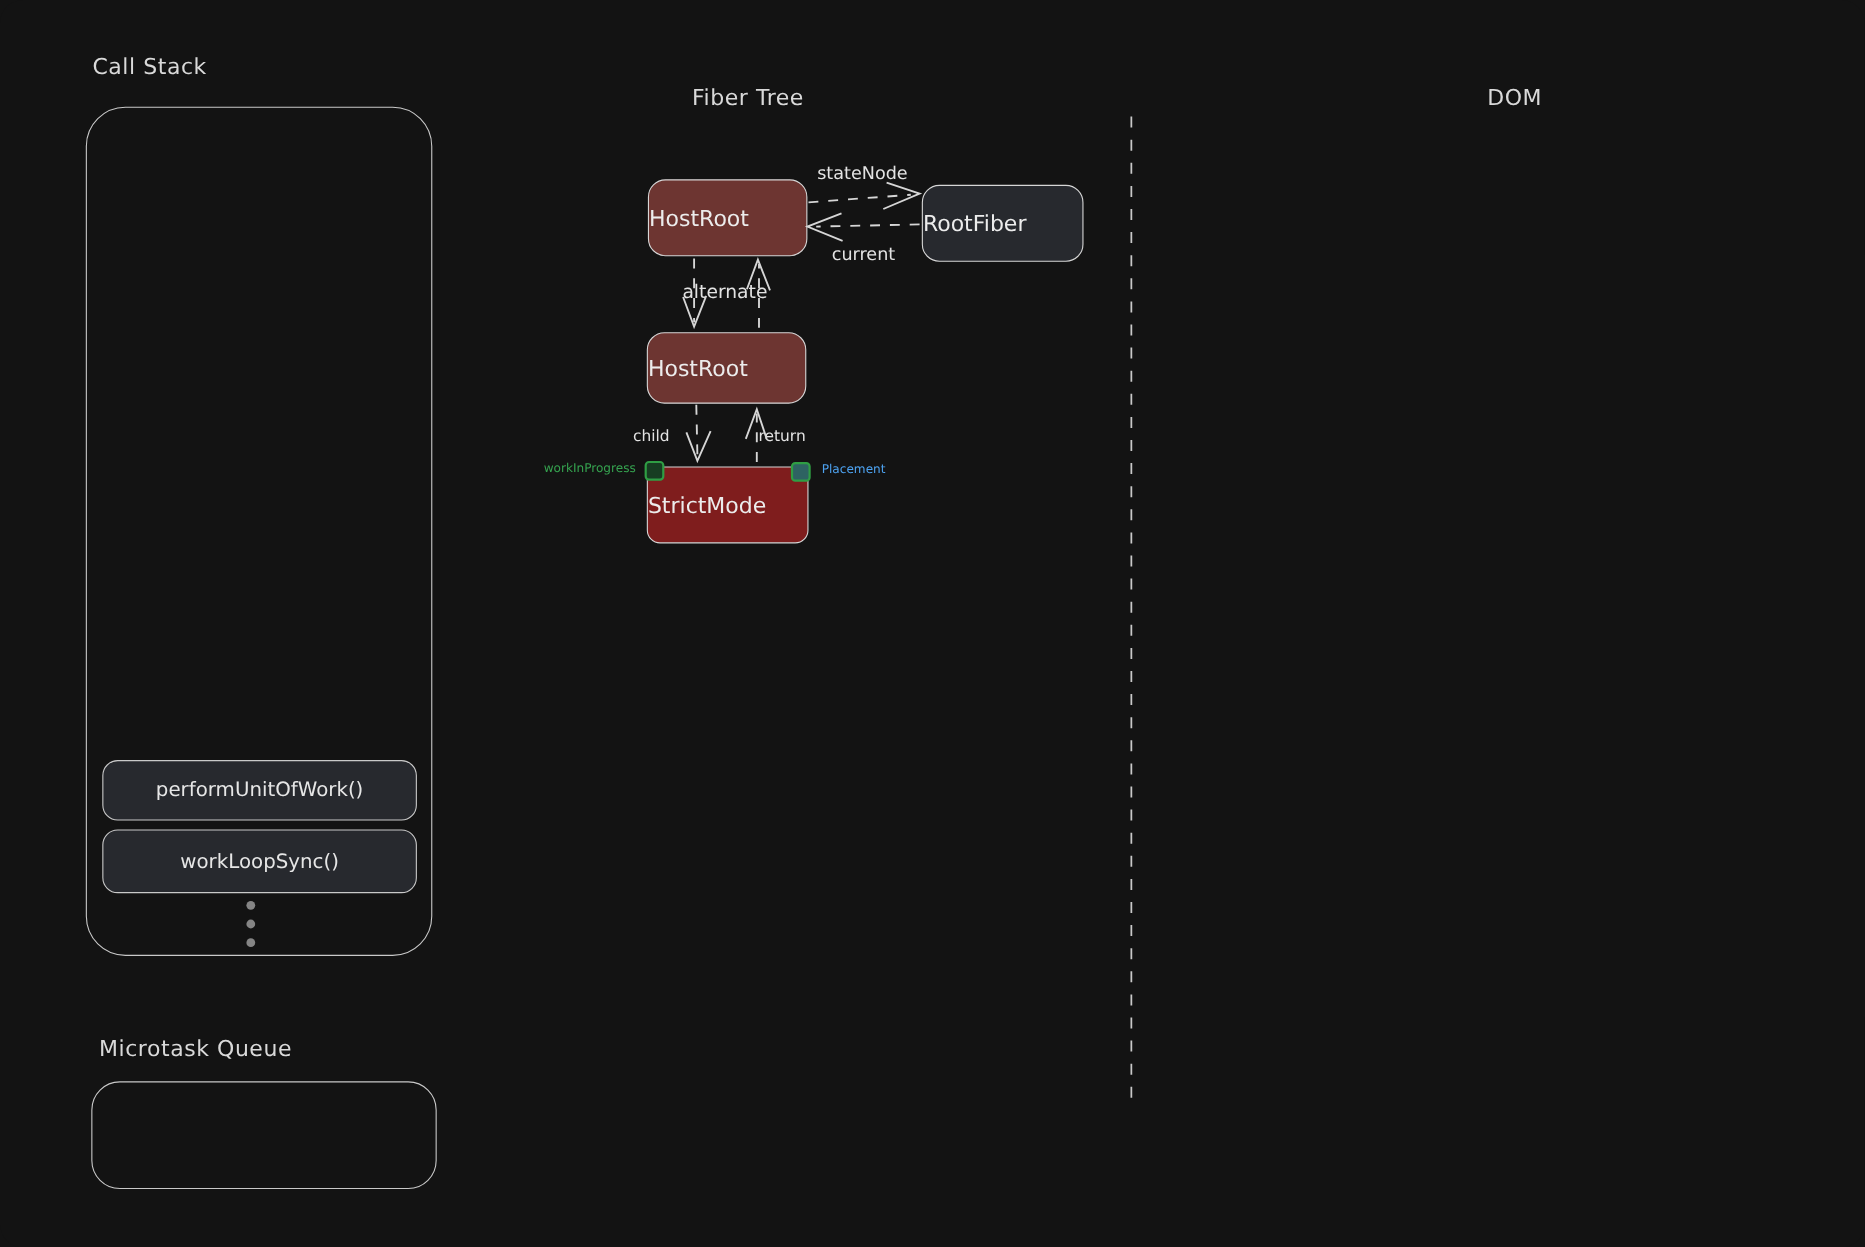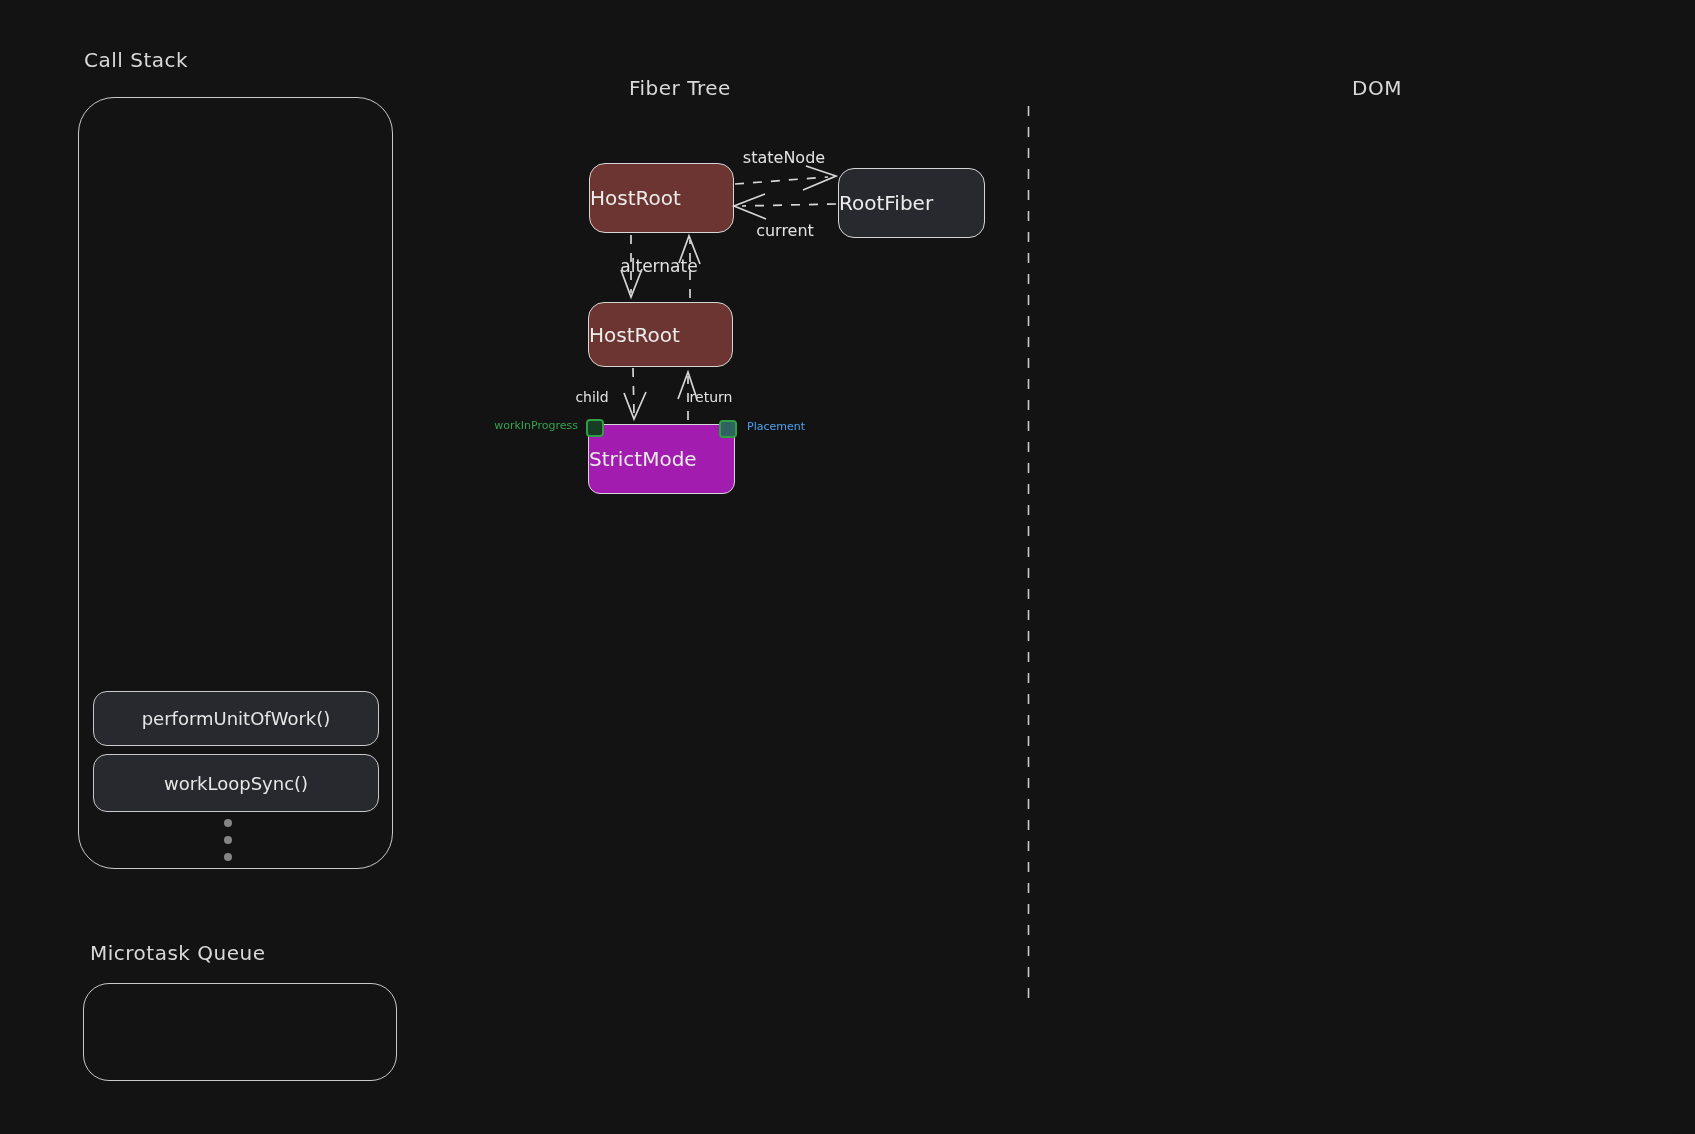--- a/index.html
+++ b/index.html
@@ -40,21 +40,21 @@
     border: 1.6px solid #d6d6d6;
     border-radius: 16px;
     display: flex;
     align-items: center;
     font-size: 20px;
     color: #ececec;
     white-space: nowrap;
   }
   .node.maroon { background: #6d3531; }
   .node.gray   { background: #27292e; }
-  .node.green  { background: #a21caf; border-radius: 12px; }
+  .node.green  { background: #7f1d1d; border-radius: 12px; }
   .edge-label {
     color: #e3e3e3;
     white-space: nowrap;
     text-align: center;
   }
   .corner-square {
     border: 2px solid #2f9e44;
     border-radius: 4px;
   }
   .flag-label {

